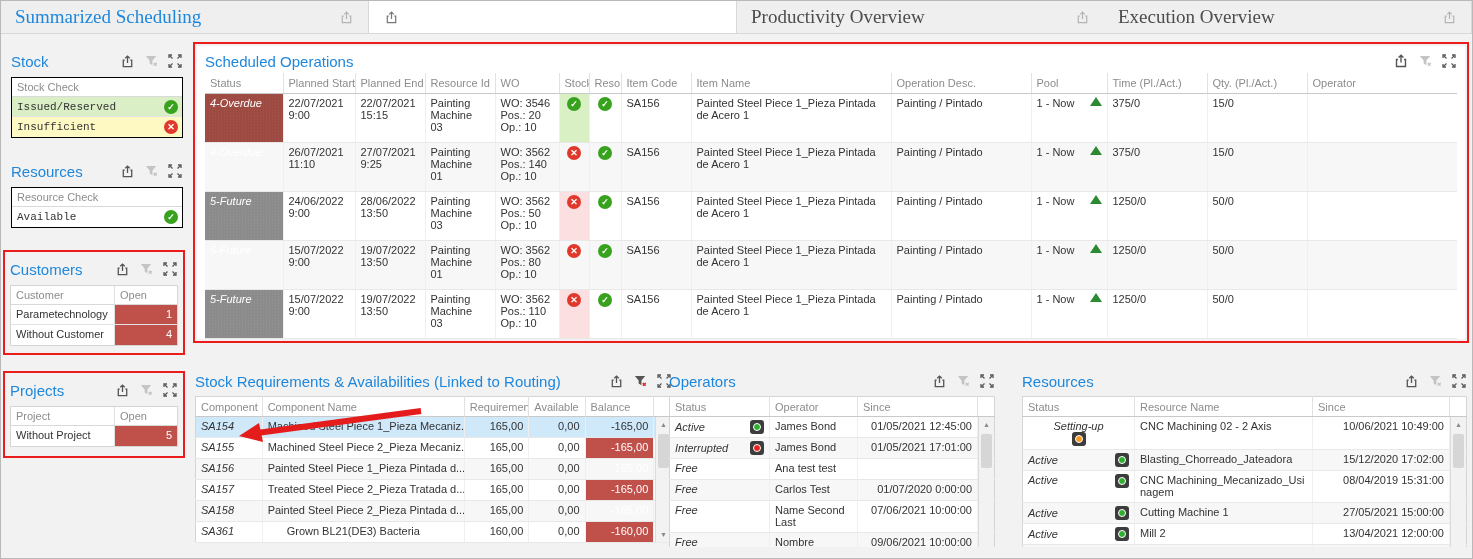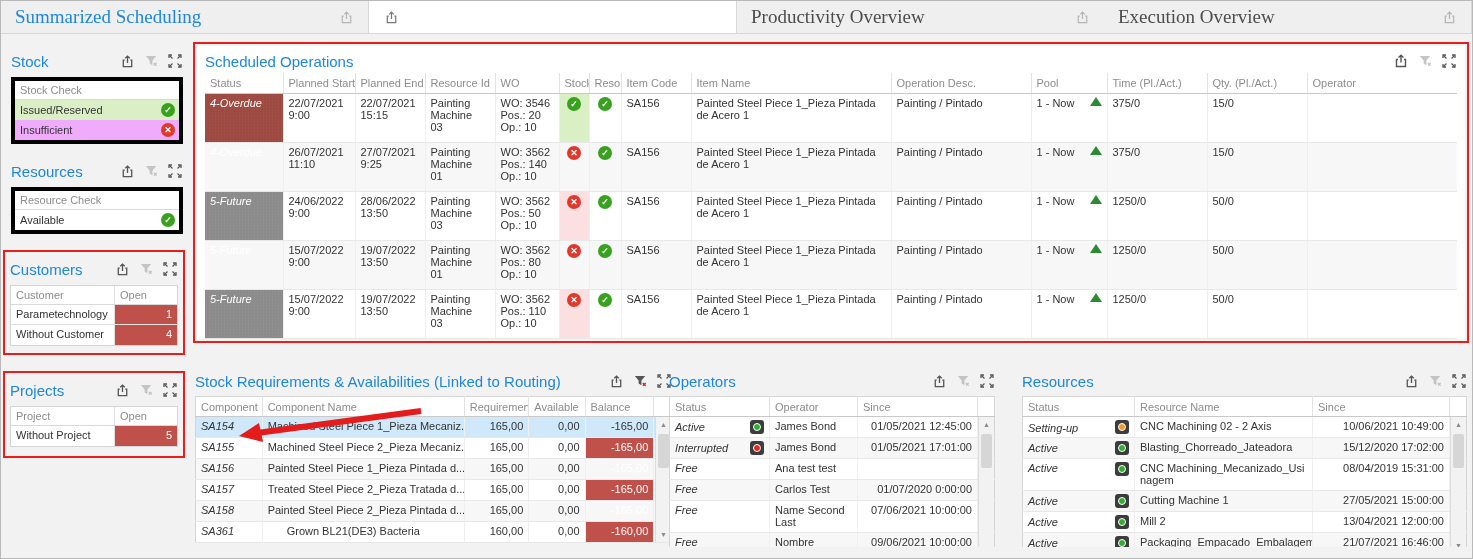--- a/index.html
+++ b/index.html
@@ -34,29 +34,29 @@
          align-items:center; justify-content:center; }
   .led i { display:block; width:8px; height:8px; border-radius:50%; border:1px solid #fff; }
   .led.green  i { background:#2fae2f; }
   .led.red    i { background:#e8231d; }
   .led.orange i { background:#f59a23; }
   
   .tri { width:0; height:0; border-left:6px solid transparent; border-right:6px solid transparent;
          border-bottom:9px solid #2c8a33; display:inline-block; }
   
   .side-panel { position:absolute; width:172px; }
-  .stable { margin-top:3px; background:#fff; border:4px solid #000000; }
+  .stable { margin-top:3px; background:#fff; border:1px solid #000000; }
   .sheader { height:19px; line-height:18px; padding:0 5px; color:#8c8c8c;
              border-bottom:1px solid #d9d9d9; background:#fff; }
   .srow { height:20px; display:flex; align-items:center; padding:0 4px 0 5px;
           border-bottom:1px solid #e3e3e3; }
   .srow:last-child { border-bottom:none; }
-  .srow .lbl { flex:1; }
+  .srow .lbl { flex:1;font-family:Liberation Mono, monospace; }
   .srow.green { background:#daefc6; }
-  .srow.pink  { background:#f0abfc; }
+  .srow.pink  { background:#fef9c3; }
   
   .mtable { margin-top:3px; background:#fff; border:1px solid #d5d5d5; }
   .mrow { display:flex; height:20px; align-items:stretch; border-bottom:1px solid #e3e3e3; }
   .mrow:last-child { border-bottom:none; }
   .mrow.hdr { height:19px; color:#8c8c8c; border-bottom:1px solid #d9d9d9; }
   .mcell-name { flex:1; padding:3px 5px; border-right:1px solid #e0e0e0; white-space:nowrap; overflow:hidden; }
   .mcell-open { width:62px; padding:3px 5px; text-align:right; }
   .mcell-open.red { background:#c0504a; color:#fff; }
   
   .main-panel { position:absolute; background:#fff; }
@@ -727,21 +727,21 @@
           <tr>
             <th>Status</th>
             <th>Resource Name</th>
             <th>Since</th>
             <th></th>
           </tr>
         </thead>
         <tbody>
           <tr>
             <td>
-                <span style="display:flex;justify-content:space-between;align-items:flex-end;">
+                <span style="display:flex;justify-content:space-between;align-items:center;flex-direction:column;">
                   <span>Setting-up</span>
                   <span class="led orange">
                     <i></i>
                   </span>
                 </span>
               </td>
             <td style="white-space:nowrap;overflow:hidden;">CNC Machining 02 - 2 Axis</td>
             <td class="num">10/06/2021 10:49:00</td>
               <td></td>
           </tr>

